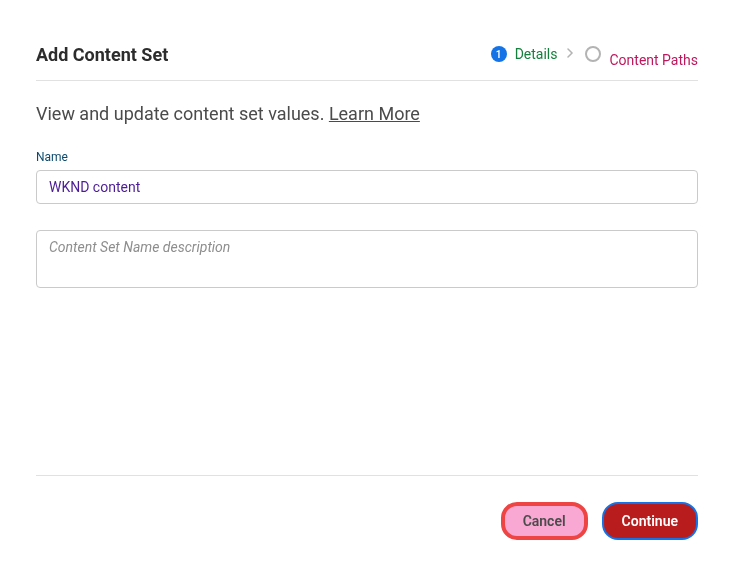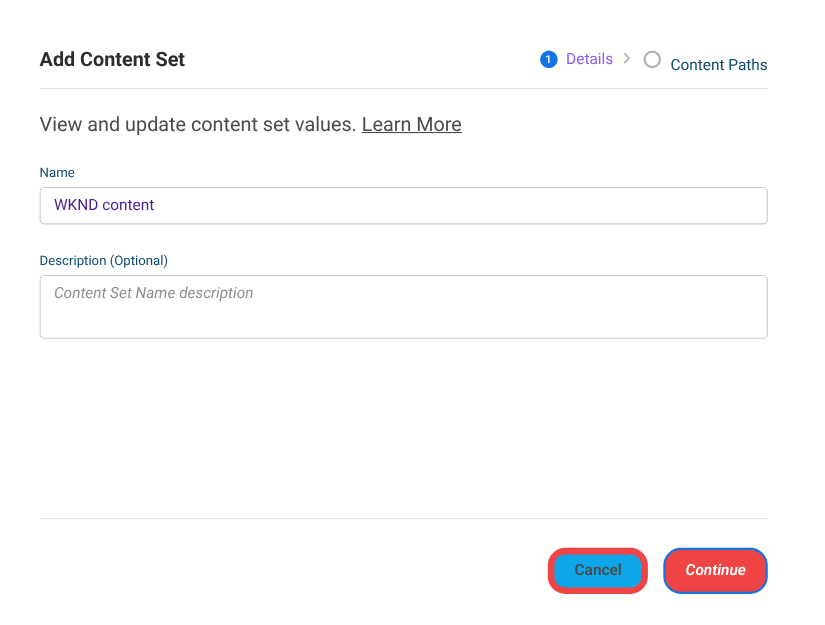--- a/index.html
+++ b/index.html
@@ -55,24 +55,24 @@
     }
     .step-circle.active {
       background: #1473e6;
       color: #fff;
     }
     .step-circle.inactive {
       border: 2px solid #b3b3b3;
       background: #fff;
     }
     .step-label.active {
-      color: #8b5cf6;
+      color: #15803d;
     }
     .step-label.inactive {
-      color: #0c4a6e;
+      color: #be185d;
       margin-top: 12px;
     }
     .chevron {
       color: #b3b3b3;
       font-size: 12px;
     }
     .intro {
       margin-top: 22px;
       font-size: 18px;
       color: #4b4b4b;
@@ -133,29 +133,28 @@
     .btn {
       font-size: 14px;
       font-weight: 600;
       padding: 7px 18px;
       border-radius: 16px;
       cursor: pointer;
       font-family: inherit;
       outline: none;
     }
     .btn-secondary {
-      background: #0ea5e9;
-      border: 6px solid #ef4444;
+      background: #f9a8d4;
+      border: 4px solid #ef4444;
       color: #4b4b4b;
     }
     .btn-primary {
-      background: #ef4444;
+      background: #b91c1c;
       border: 2px solid #1473e6;
       color: #fff;
-      font-style: italic;
     }
   </style>
 </head>
 <body>
 
 <div class="dialog">
   <div class="header-row">
     <h1 class="title">Add Content Set</h1>
     <div class="stepper">
       <div class="step">
@@ -177,21 +176,20 @@
   <p class="intro">
     <span>View and update content set values. </span><a href="#" class="learn-more">Learn More</a>
   </p>
 
   <div class="field-group">
     <label class="field-label">Name</label>
     <input type="text" class="text-input" value="WKND content" style="">
   </div>
 
   <div class="field-group">
-    <label class="field-label">Description (Optional)</label>
     <textarea class="textarea" placeholder="Content Set Name description" style=""></textarea>
   </div>
 
   <div class="spacer"></div>
 
   <div class="footer">
     <button class="btn btn-secondary">Cancel</button>
     <button class="btn btn-primary">Continue</button>
   </div>
 </div>

